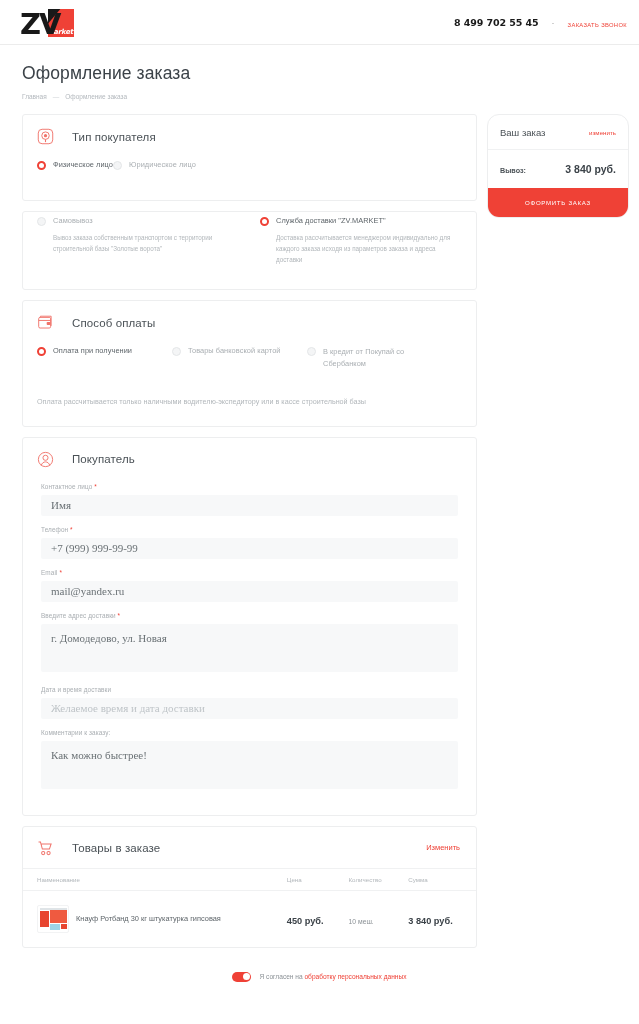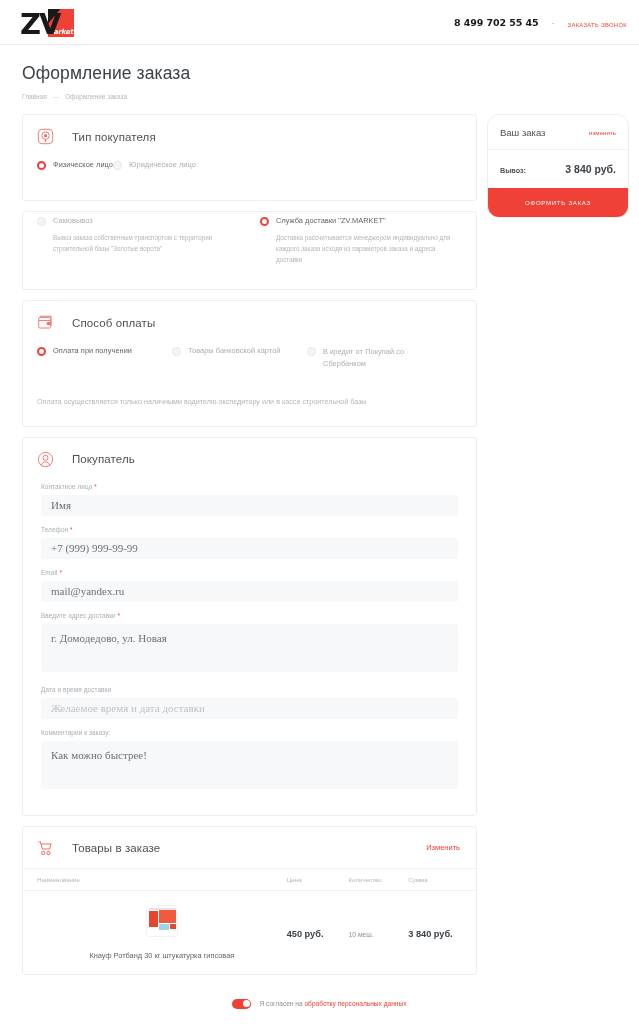--- a/index.html
+++ b/index.html
@@ -224,21 +224,21 @@
   .prod-table thead th:first-child { padding-left: 14px; }
   .th-name { width: 265px; }
   .th-price { width: 62px; }
   .th-qty { width: 60px; }
   .th-sum { width: 68px; }
   .prod-table tbody td {
     padding: 14px 0;
     vertical-align: middle;
   }
   .prod-table tbody td:first-child { padding-left: 14px; }
-  .prod-cell { display: flex; align-items: center; gap: 14px; flex-direction: column; }
+  .prod-cell { display: flex; align-items: center; gap: 7px; }
   .thumb {
     width: 32px; height: 28px;
     border: 1px solid #f2f3f4;
     border-radius: 2px;
     background: #fff;
     position: relative;
     overflow: hidden;
     flex: 0 0 32px;
   }
   .thumb .bag-a { position:absolute; left:2px; top:5px; width:9px; height:16px; background:#e8452f; }
@@ -417,21 +417,21 @@
               <span class="radio-label dim">Товары банковской картой</span>
             </div>
           </div>
           <div class="pay-col">
             <div class="radio-opt">
               <span class="radio off"></span>
               <span class="radio-label dim" style="max-width:98px;display:inline-block;line-height:1.55">В кредит от Покупай со Сбербанком</span>
             </div>
           </div>
         </div>
-        <div class="pay-note">Оплата осуществляется только наличными водителю-экспедитору или в кассе строительной базы</div>
+        <div class="pay-note">Оплата рассчитывается только наличными водителю-экспедитору или в кассе строительной базы</div>
       </div>
 
       <div class="card sec-buyer">
         <div class="card-head">
           <span class="ico">
             <svg viewBox="0 0 20 20" fill="none" stroke="#f0736a" stroke-width="1.1">
               <circle cx="10" cy="10" r="8.4"></circle>
               <circle cx="10" cy="8" r="3"></circle>
               <path d="M4.9 17.2c0.9-3 2.8-4.4 5.1-4.4s4.2 1.4 5.1 4.4"></path>
             </svg>

